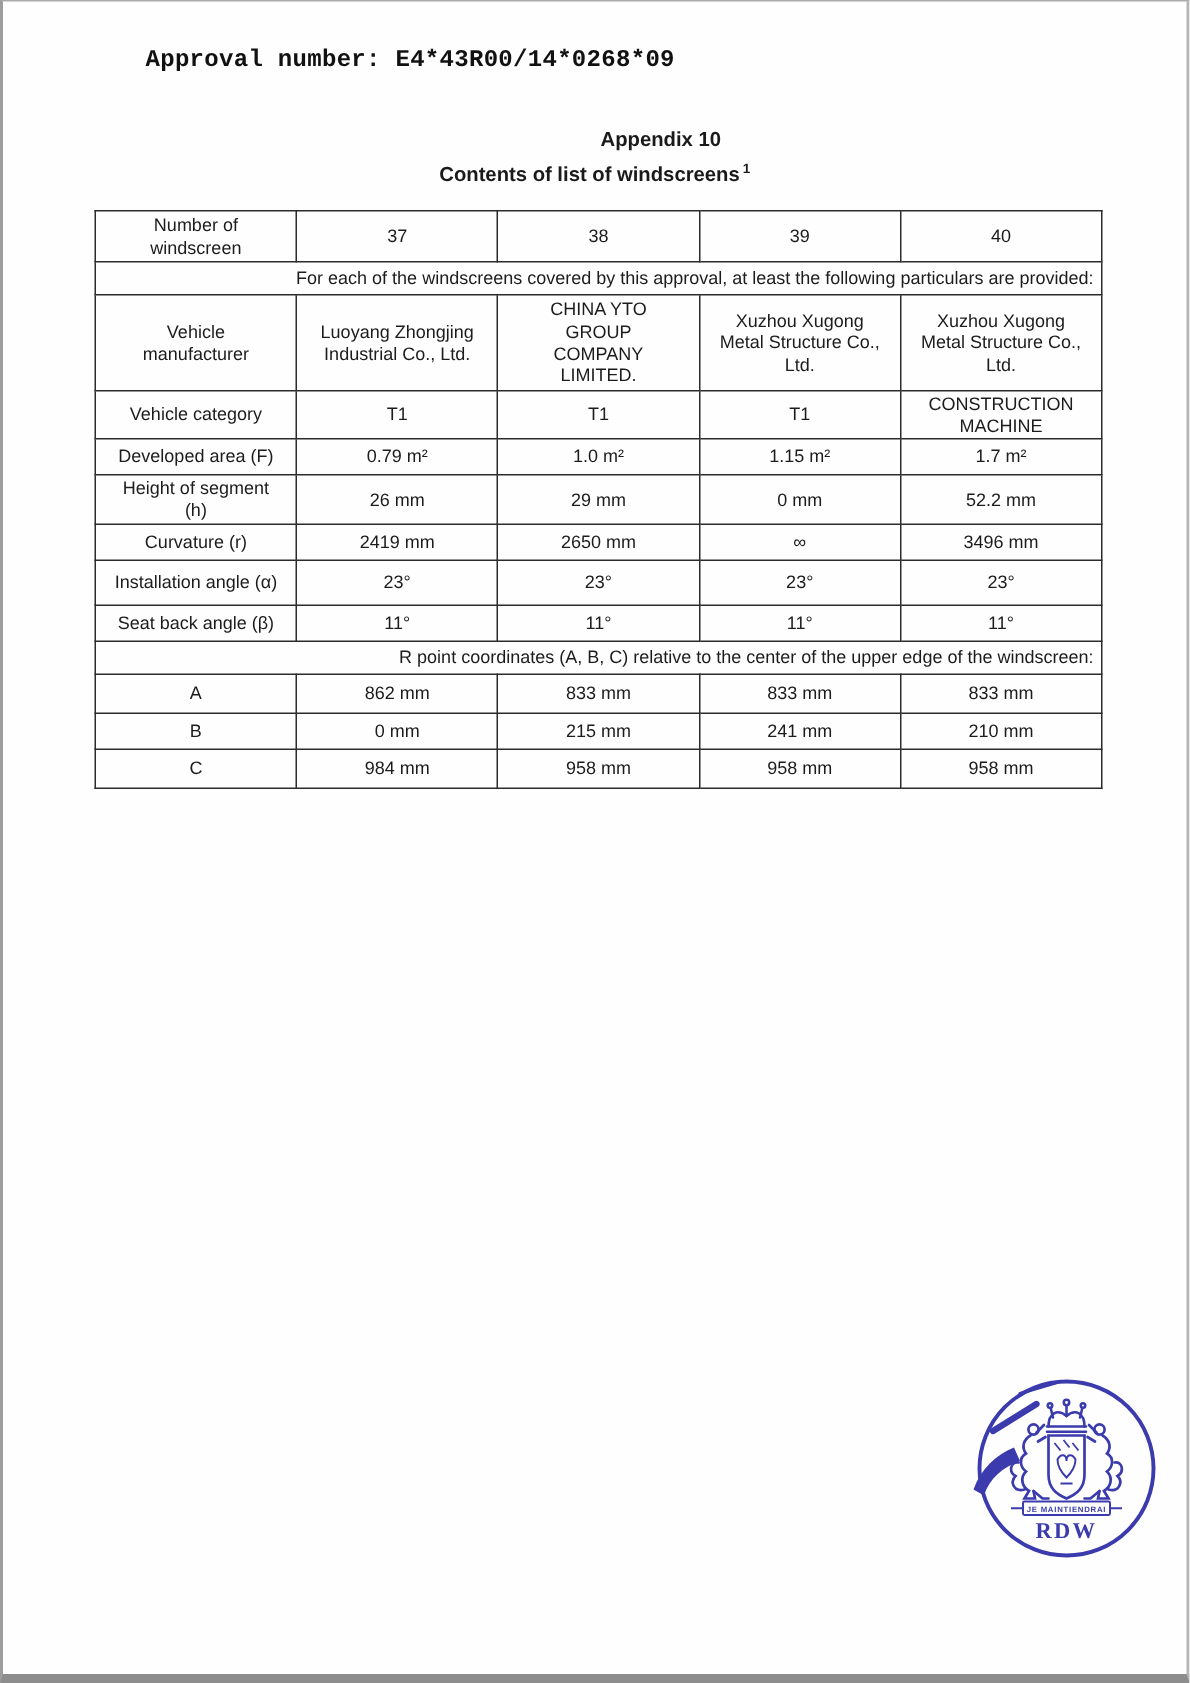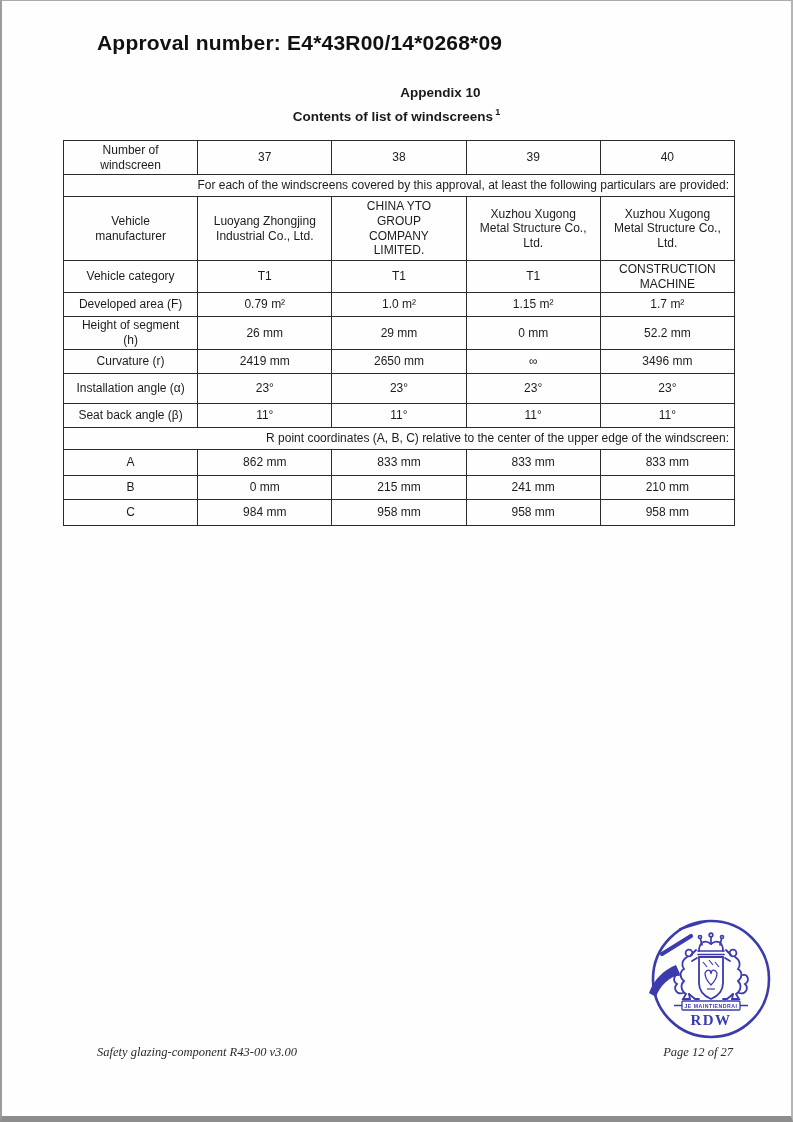--- a/index.html
+++ b/index.html
@@ -19,23 +19,23 @@
     background: #fefefe;
     border-top: 1px solid #ababab;
     border-left: 2px solid #9d9d9d;
     border-right: 2px solid #b5b5b5;
     border-bottom: 6px solid #8d8d8d;
   }
   .approval-line {
     position: absolute;
     left: 95px;
     top: 30px;
-    font-family: Liberation Sans, sans-serif;
+    font-family: Liberation Mono, monospace;
     font-weight: bold;
-    font-size: 21px;
+    font-size: 16px;
     color: #111;
     letter-spacing: 0.2px;
   }
   .appendix-title {
     position: absolute;
     left: 0;
     top: 84px;
     width: 100%;
     text-align: center;
     font-weight: bold;
@@ -265,18 +265,14 @@
 
       <g stroke-width="1.3">
         <rect x="37" y="88" width="58" height="9" rx="1"></rect>
         <path d="M29 92.5 H37 M95 92.5 H103"></path>
       </g>
     </g>
     <text x="66" y="94.8" text-anchor="middle" font-family="Liberation Sans, sans-serif" font-size="5.2" font-weight="bold" letter-spacing="0.5" fill="#3b3bad">JE MAINTIENDRAI</text>
     <text x="66" y="112" text-anchor="middle" font-family="Liberation Serif, serif" font-size="15" font-weight="bold" letter-spacing="1.5" fill="#3b3bad">RDW</text>
   </svg>
 
-  <div class="footer">
-    <span>Safety glazing-component R43-00 v3.00</span>
-    <span>Page 12 of 27</span>
-  </div>
 
 </div>
 
 </body></html>

